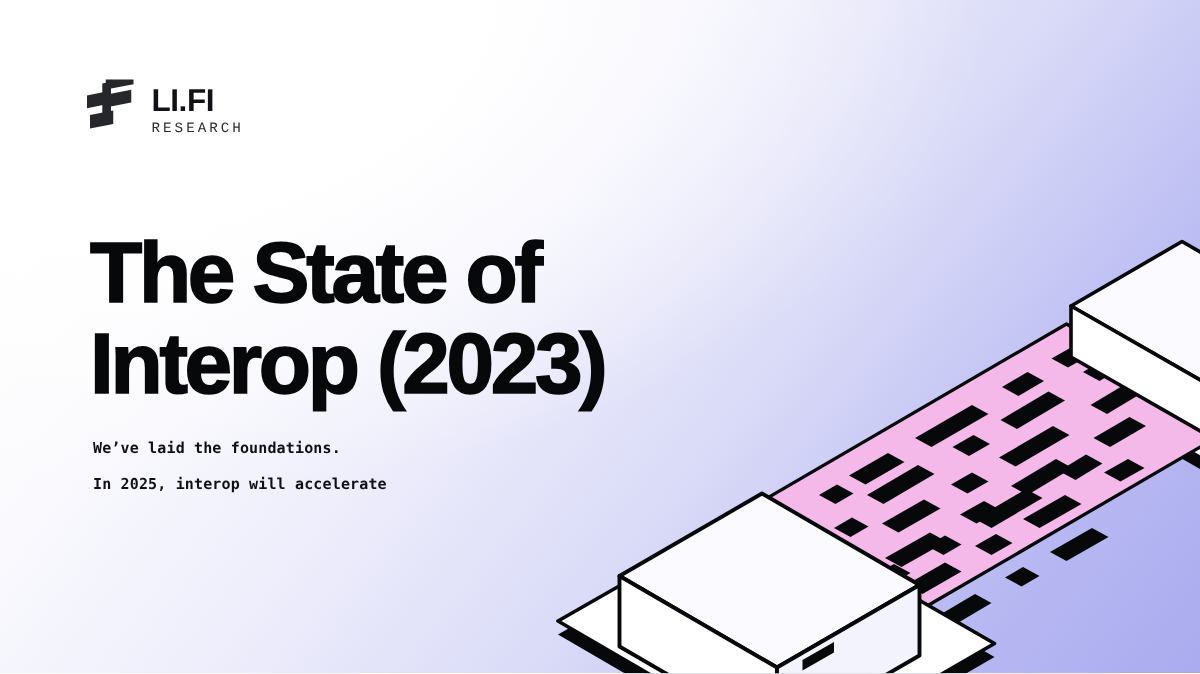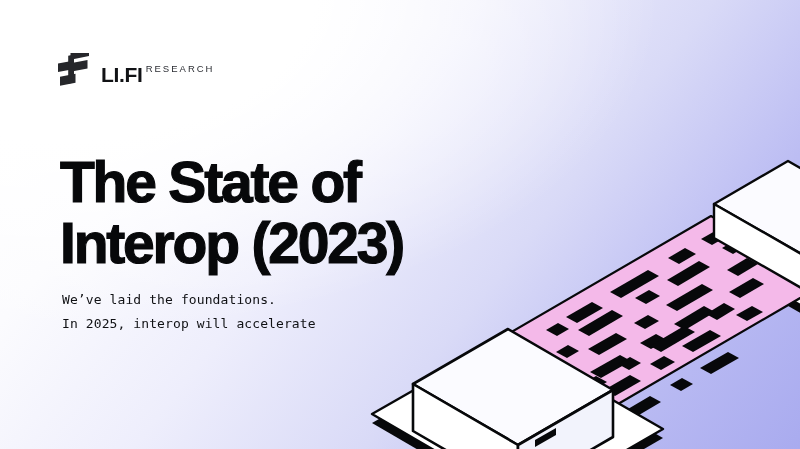--- a/index.html
+++ b/index.html
@@ -43,40 +43,40 @@
     align-items: center;
     gap: 11px;
   }
   .logo-mark {
     width: 34px;
     height: 40px;
     display: block;
   }
   .logo-words {
     display: flex;
-    flex-direction: row;
+    flex-direction: column;
     justify-content: center;
     gap: 3px;
     padding-top: 2px;
   }
   .logo-wordmark {
     font-size: 21px;
     font-weight: 700;
     letter-spacing: -0.3px;
     color: #111215;
     line-height: 1;
     font-family: "Liberation Sans", sans-serif;
   }
   .logo-sub {
     font-size: 9.5px;
     font-weight: 500;
     letter-spacing: 2.0px;
     color: #2b2d33;
     line-height: 1;
-    font-family: Liberation Sans, sans-serif;
+    font-family: Liberation Mono, monospace;
   }
 
   
   .headline {
     position: absolute;
     left: 60px;
     top: 152px;
     margin: 0;
     font-family: "Liberation Sans", sans-serif;
     font-weight: 700;
@@ -88,26 +88,26 @@
     -webkit-text-stroke: 1.15px #07080a;
   }
 
   
   .subtitle {
     position: absolute;
     left: 62px;
     top: 288px;
     margin: 0;
     font-family: "DejaVu Sans Mono", "Liberation Mono", monospace;
-    font-size: 13px;
+    font-size: 10px;
     line-height: 24px;
     letter-spacing: 0.1px;
     color: #101114;
     white-space: pre-line;
-    font-weight: 400;
+    font-weight: 700;
   }
 
   
   .illustration {
     position: absolute;
     left: 0;
     top: 0;
     width: 800px;
     height: 449px;
     pointer-events: none;

